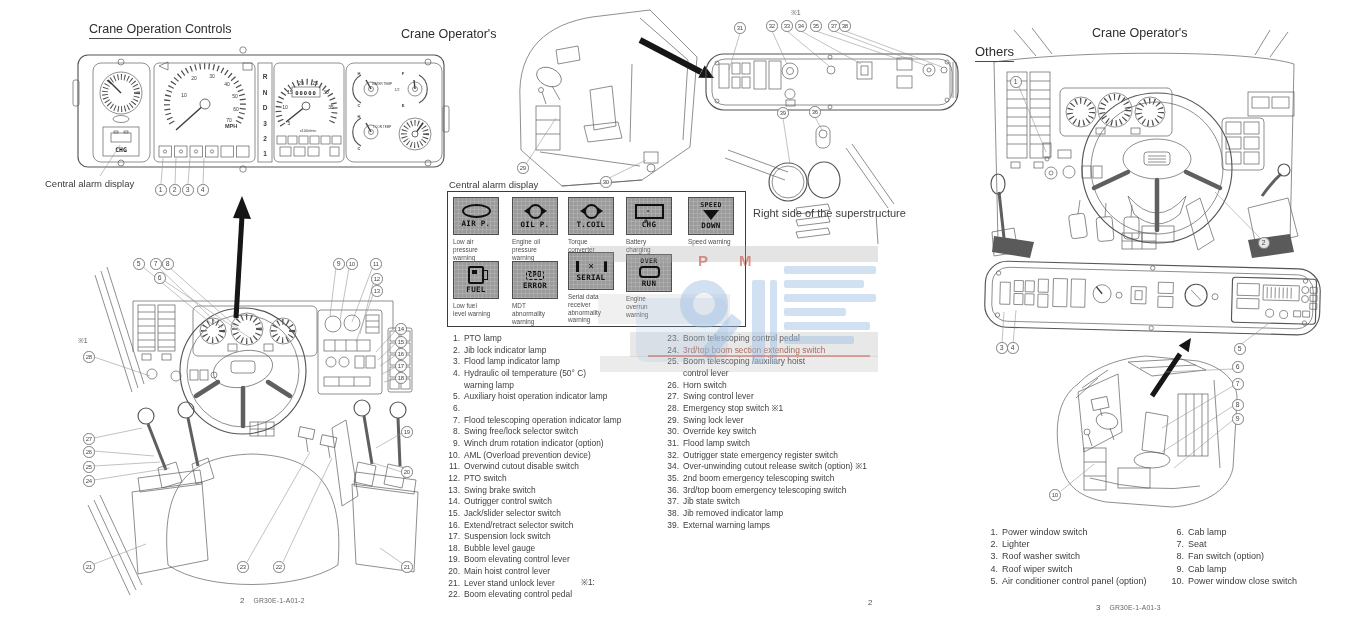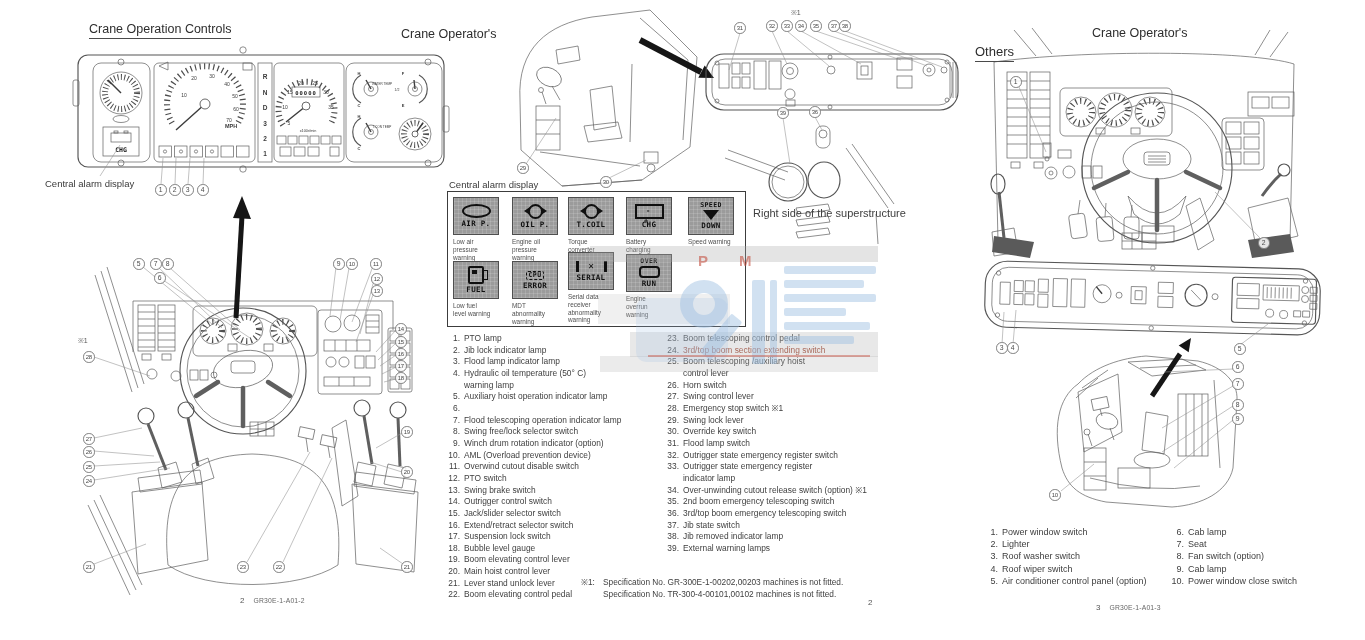--- a/index.html
+++ b/index.html
@@ -755,25 +755,20 @@
       </div>
       <div class="pl-row">
         <span class="pl-num">31.</span>
         <span class="pl-text">Flood lamp switch</span>
       </div>
       <div class="pl-row">
         <span class="pl-num">32.</span>
         <span class="pl-text">Outrigger state emergency register switch</span>
       </div>
       <div class="pl-row">
-        <span class="pl-num">33.</span>
-        <span class="pl-text">Outrigger state emergency register
-indicator lamp</span>
-      </div>
-      <div class="pl-row">
         <span class="pl-num">34.</span>
         <span class="pl-text">Over-unwinding cutout release switch (option) ※1</span>
       </div>
       <div class="pl-row">
         <span class="pl-num">35.</span>
         <span class="pl-text">2nd boom emergency telescoping switch</span>
       </div>
       <div class="pl-row">
         <span class="pl-num">36.</span>
         <span class="pl-text">3rd/top boom emergency telescoping switch</span>
@@ -786,24 +781,20 @@
         <span class="pl-num">38.</span>
         <span class="pl-text">Jib removed indicator lamp</span>
       </div>
       <div class="pl-row">
         <span class="pl-num">39.</span>
         <span class="pl-text">External warning lamps</span>
       </div>
     </div>
 
 <div class="fnote" style="left:581px;top:576px;">※1:</div>
-<div class="fnote" style="left:603px;top:576px;">
-  <div>Specification No. GR-300E-1-00202,00203 machines is not fitted.</div>
-  <div>Specification No. TR-300-4-00101,00102 machines is not fitted.</div>
-</div>
 <div class="txt footer" style="left:868px;top:598px;">2</div>
 
 <div class="txt title ul" style="left:975px;top:44px;font-size:13px;">Others</div>
 <div class="txt title" style="left:1092px;top:26px;">Crane Operator's</div>
 <div id="rl-col1" class="rlist" style="left:985px;top:526px;width:190px;">
       <div class="pl-row">
         <span class="pl-num">1.</span>
         <span class="pl-text">Power window switch</span>
       </div>
       <div class="pl-row">

